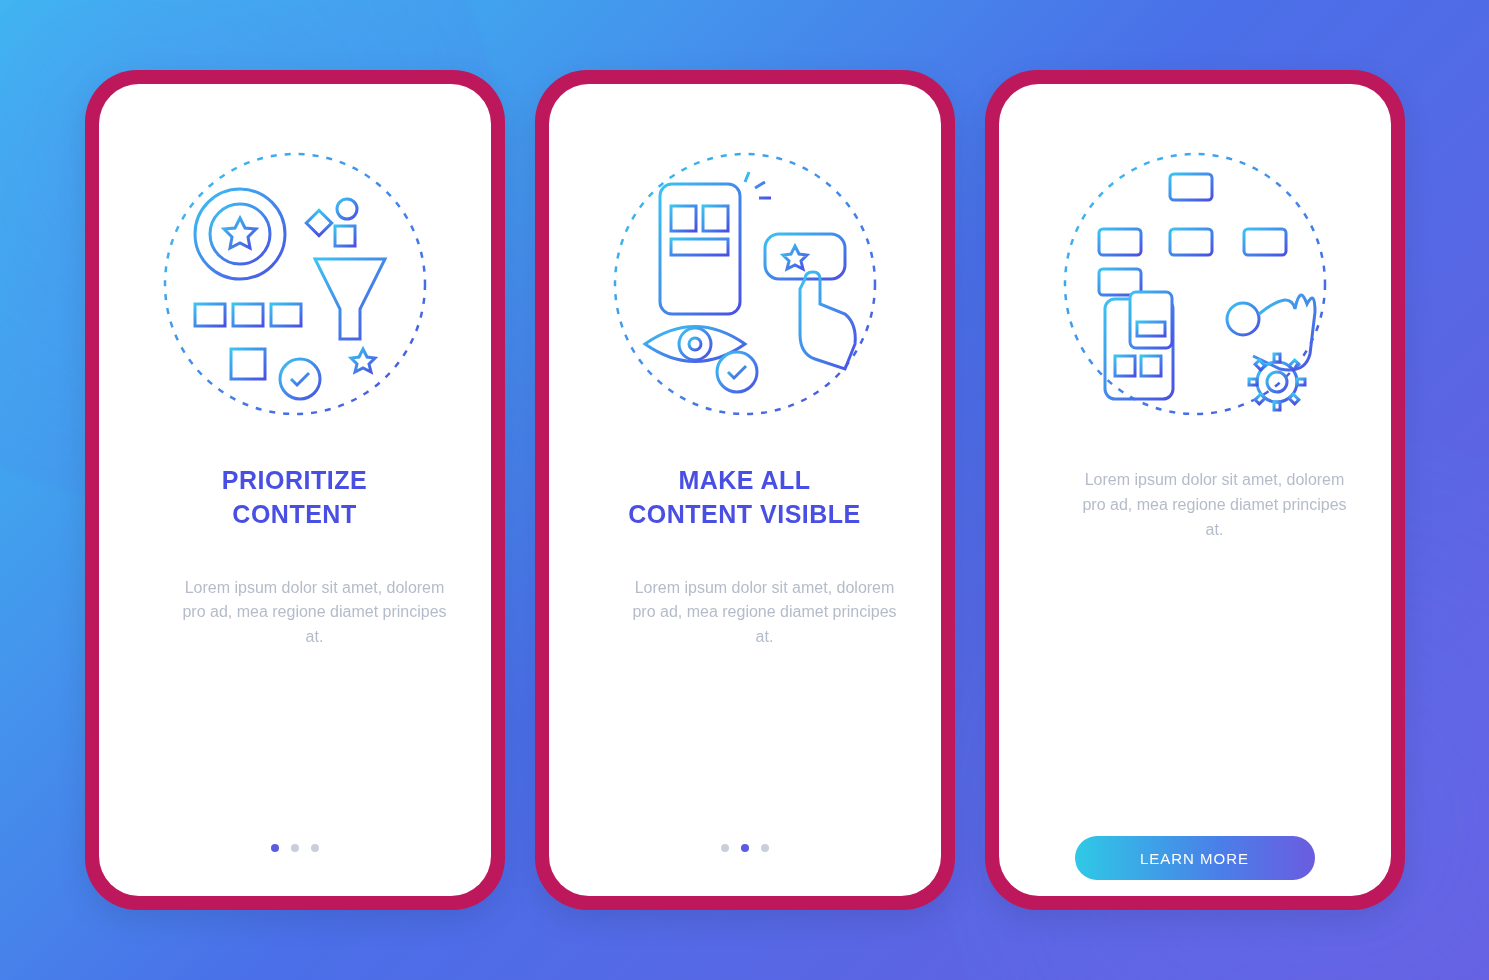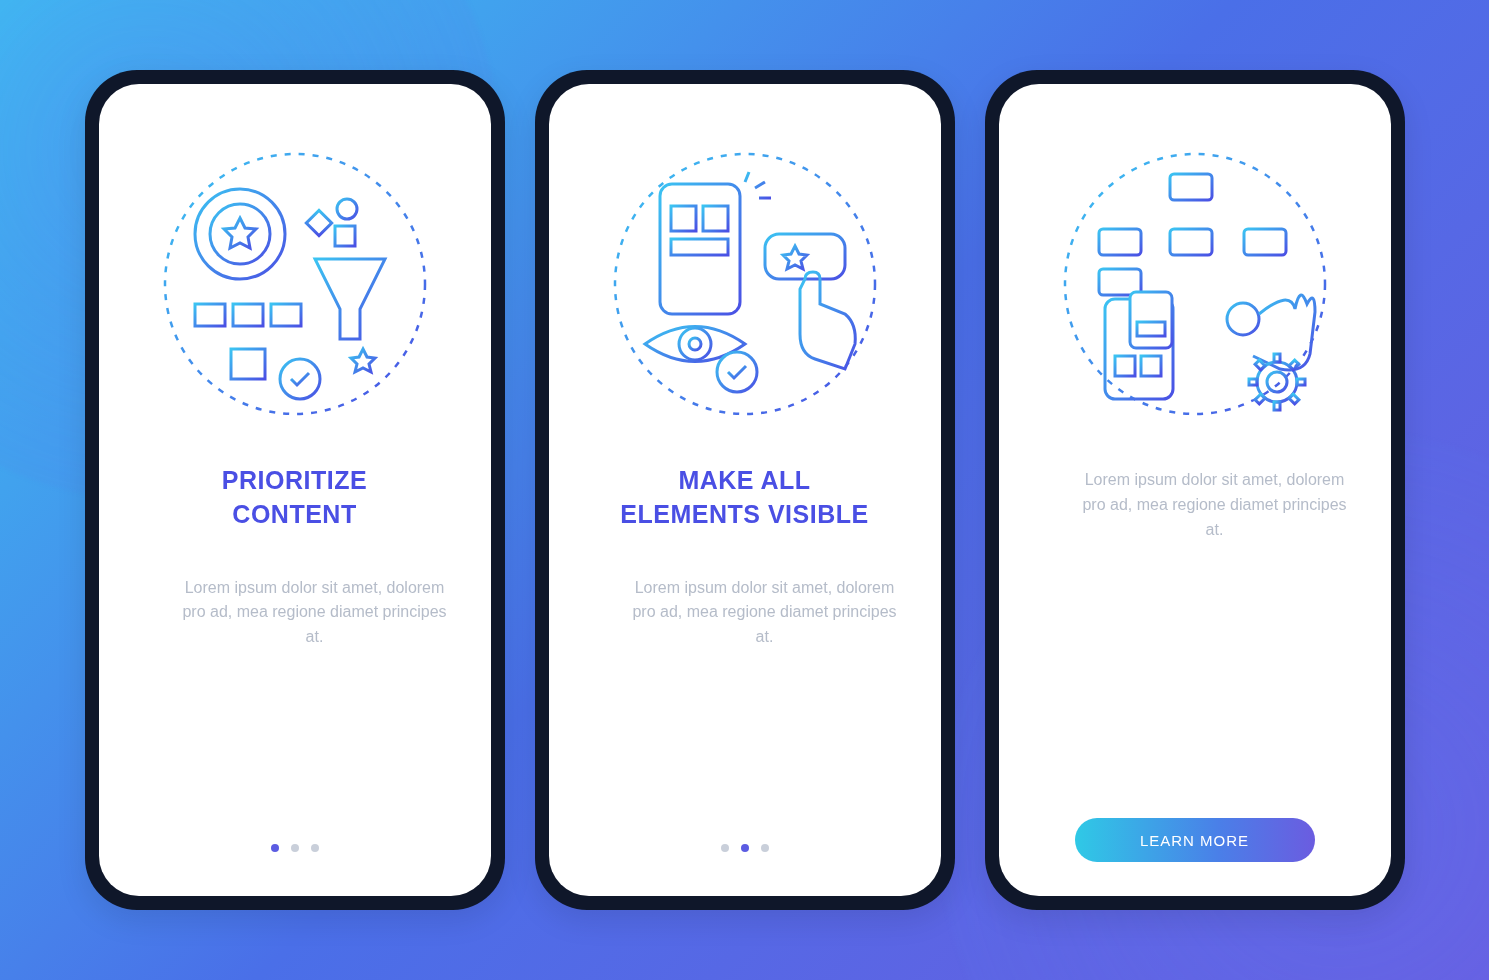--- a/index.html
+++ b/index.html
@@ -23,21 +23,21 @@
   .blob1 { width: 700px; height: 700px; top: -200px; left: -200px; }
   .blob2 { width: 800px; height: 800px; bottom: -250px; right: -250px; }
   .phones {
     display: flex;
     gap: 30px;
     z-index: 1;
   }
   .phone {
     width: 420px;
     height: 840px;
-    background: #0f172a;
+    background: #be185d;
     border-radius: 52px;
     padding: 14px;
     box-shadow: 0 10px 30px rgba(0,0,0,0.1);
   }
   .screen {
     width: 100%;
     height: 100%;
     background: #fff;
     border-radius: 40px;
     display: flex;
@@ -78,21 +78,21 @@
   }
   .dot {
     width: 8px;
     height: 8px;
     border-radius: 50%;
     background: #C9CFDA;
   }
   .dot.active { background: #5B5CE2; }
   .cta {
     position: absolute;
-    bottom: 34px;
+    bottom: 16px;
     width: 240px;
     height: 44px;
     border-radius: 22px;
     border: none;
     background: linear-gradient(90deg, #2FC9E6 0%, #4A7FE8 60%, #6B5CE0 100%);
     color: #fff;
     font-size: 15px;
     letter-spacing: 1px;
     font-weight: 500;
     cursor: pointer;
@@ -196,21 +196,21 @@
           <circle cx="90" cy="200" r="16"></circle>
           <circle cx="90" cy="200" r="6"></circle>
         </g>
 
         <g stroke="url(#g2)" stroke-width="3" fill="#fff">
           <circle cx="132" cy="228" r="20"></circle>
           <path d="M123 228 l6 6 12 -12" fill="none"></path>
         </g>
       </svg>
       <div class="heading">MAKE ALL
-ELEMENTS VISIBLE</div>
+CONTENT VISIBLE</div>
       <div class="body-text">Lorem ipsum dolor sit amet, dolorem pro ad, mea regione diamet principes at.</div>
       <div class="dots">
         <span class="dot"></span>
         <span class="dot active"></span>
         <span class="dot"></span>
       </div>
     </div>
   </div>
 
   <div class="phone">

